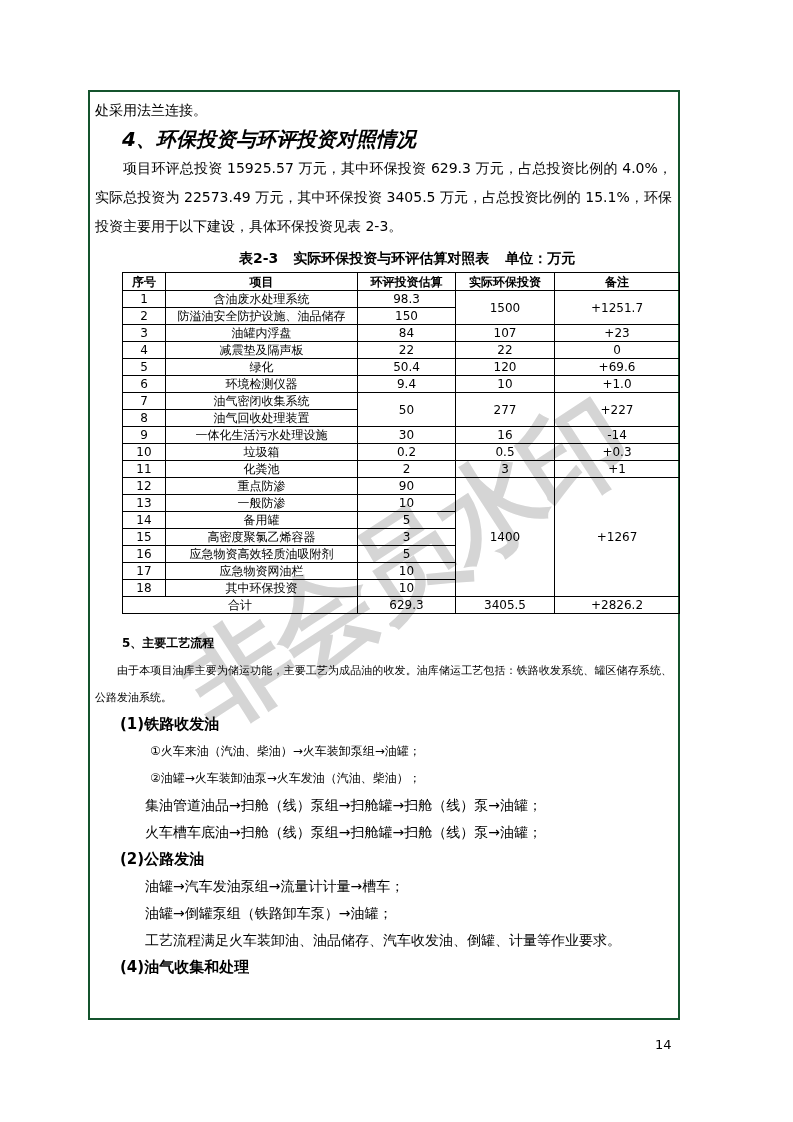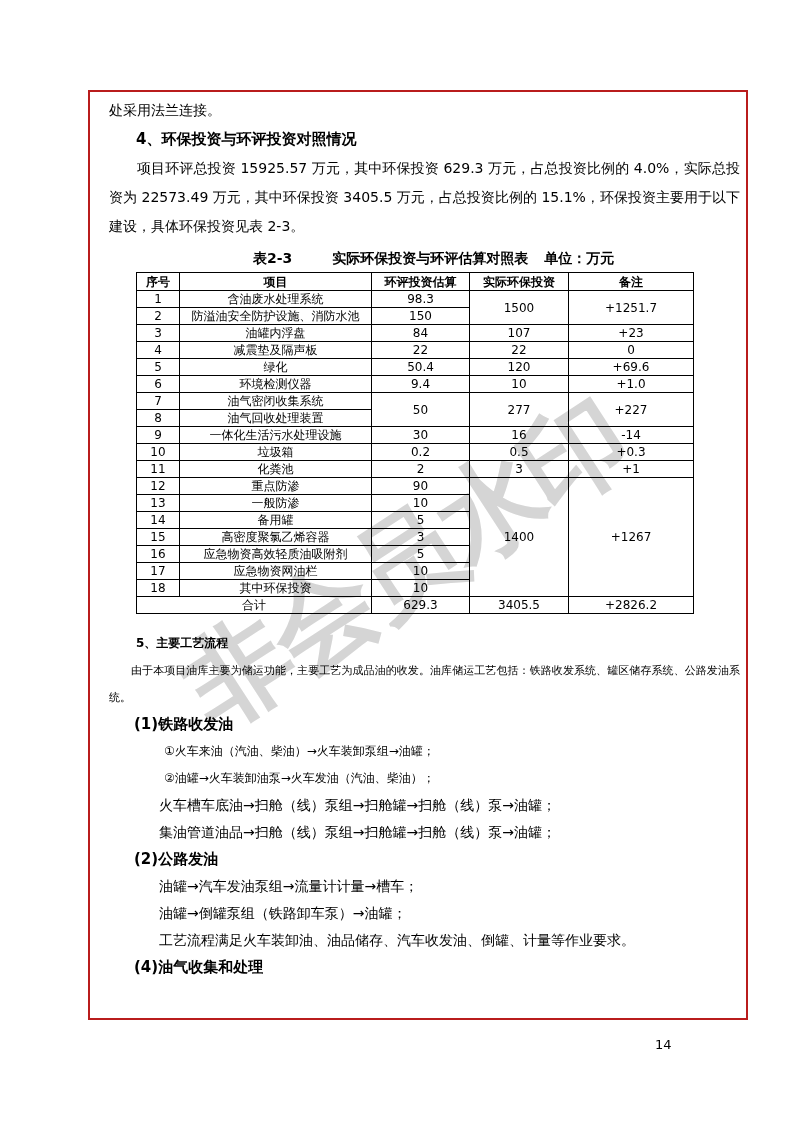--- a/index.html
+++ b/index.html
@@ -8,32 +8,32 @@
     font-family:"DejaVu Sans",sans-serif;color:#000;overflow:hidden;
   }
   .watermark{
     position:absolute;left:195px;top:648px;z-index:0;
     font-size:105px;line-height:1;font-weight:bold;letter-spacing:-5px;
     color:#d5d5d5;white-space:nowrap;
     transform:rotate(-33deg);transform-origin:0 50%;
     user-select:none;pointer-events:none;
   }
   .content-box{
-    position:absolute;left:88px;top:90px;width:660px;height:930px;
-    border:2px solid #b91c1c;box-sizing:border-box;
-    padding:4px 6px 0 19px;z-index:1;
+    position:absolute;left:88px;top:90px;width:592px;height:930px;
+    border:2px solid #14532d;box-sizing:border-box;
+    padding:4px 6px 0 5px;z-index:1;
   }
   .line{font-size:14px;line-height:29px;}
-  .h-num{font-weight:bold;font-size:15px;line-height:29px;padding-left:27px;}
+  .h-num{font-weight:bold;font-size:20px;line-height:29px;padding-left:27px;font-style:italic;}
   .para{font-size:14px;line-height:29px;text-indent:2em;text-align:justify;}
   .tbl-caption{
     display:flex;align-items:baseline;font-weight:bold;font-size:14px;
     line-height:22px;margin:6px 0 3px 0;padding-left:144px;white-space:nowrap;
   }
-  .tbl-caption .cap-label{margin-right:40px;}
+  .tbl-caption .cap-label{margin-right:15px;}
   .tbl-caption .cap-title{margin-right:16px;}
   table.env{
     border-collapse:collapse;table-layout:fixed;margin-left:27px;
     width:557px;font-size:12px;border-radius:9px;
   }
   table.env th,table.env td{
     border:1px solid #000;text-align:center;vertical-align:middle;
     height:14px;line-height:14px;padding:1px 0;overflow:hidden;white-space:nowrap;
   }
   table.env th{font-weight:bold;height:15px;}
@@ -87,21 +87,21 @@
     <tbody>
       <tr>
         <td>1</td>
         <td>含油废水处理系统</td>
         <td>98.3</td>
         <td rowspan="2">1500</td>
         <td rowspan="2">+1251.7</td>
       </tr>
       <tr>
         <td>2</td>
-        <td>防溢油安全防护设施、消防水池</td>
+        <td>防溢油安全防护设施、油品储存</td>
         <td>150</td>
       </tr>
       <tr>
         <td>3</td>
         <td>油罐内浮盘</td>
         <td>84</td>
         <td>107</td>
         <td>+23</td>
       </tr>
       <tr>
@@ -203,22 +203,22 @@
     </tbody>
   </table>
 
   <div class="sec5">
     <div class="h-num5">5、主要工艺流程</div>
     <div class="para5">由于本项目油库主要为储运功能，主要工艺为成品油的收发。油库储运工艺包括：铁路收发系统、罐区储存系统、公路发油系统。</div>
 
     <div class="subhead">(1)铁路收发油</div>
     <div class="flow-a">①火车来油（汽油、柴油）→火车装卸泵组→油罐；</div>
     <div class="flow-a">②油罐→火车装卸油泵→火车发油（汽油、柴油）；</div>
+    <div class="flow-b">集油管道油品→扫舱（线）泵组→扫舱罐→扫舱（线）泵→油罐；</div>
     <div class="flow-b">火车槽车底油→扫舱（线）泵组→扫舱罐→扫舱（线）泵→油罐；</div>
-    <div class="flow-b">集油管道油品→扫舱（线）泵组→扫舱罐→扫舱（线）泵→油罐；</div>
 
     <div class="subhead">(2)公路发油</div>
     <div class="flow-b">油罐→汽车发油泵组→流量计计量→槽车；</div>
 
     <div class="flow-b">油罐→倒罐泵组（铁路卸车泵）→油罐；</div>
     <div class="flow-b">工艺流程满足火车装卸油、油品储存、汽车收发油、倒罐、计量等作业要求。</div>
 
     <div class="subhead">(4)油气收集和处理</div>
   </div>
 

